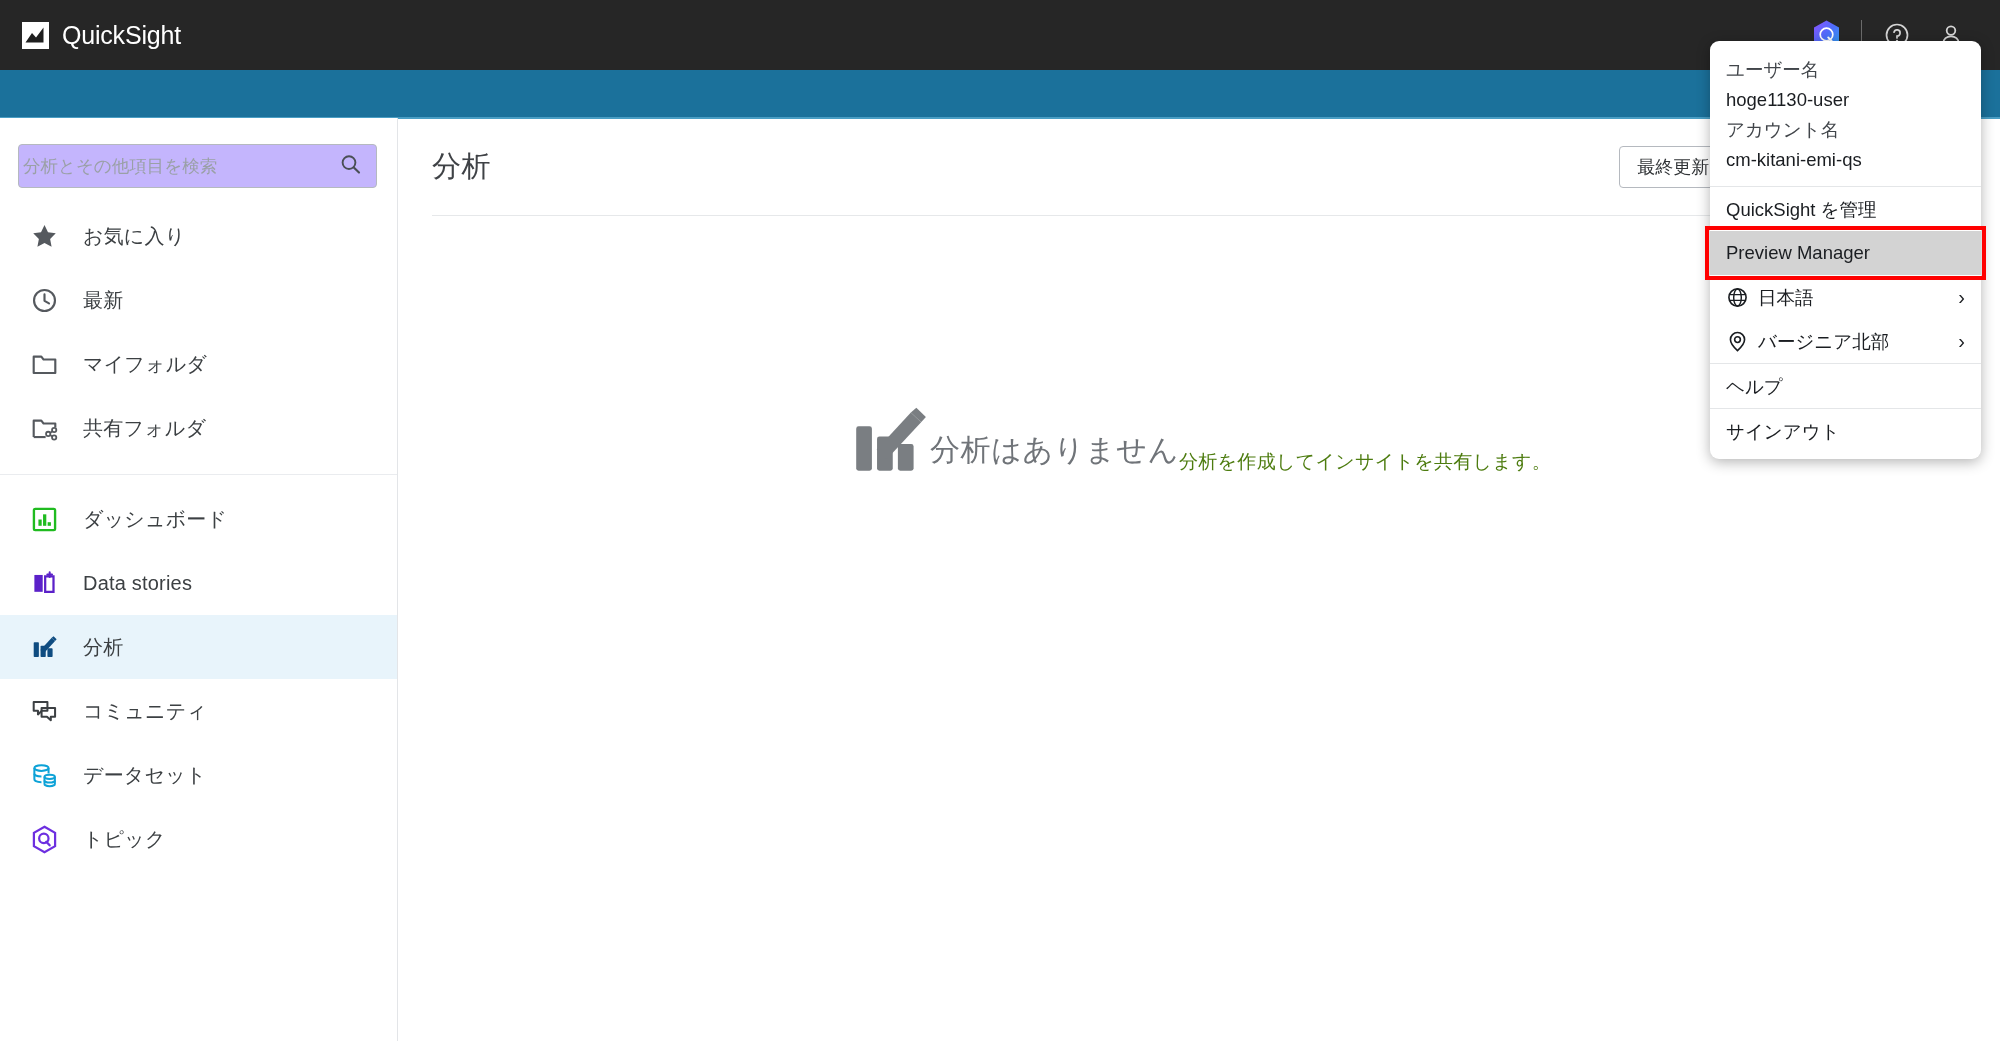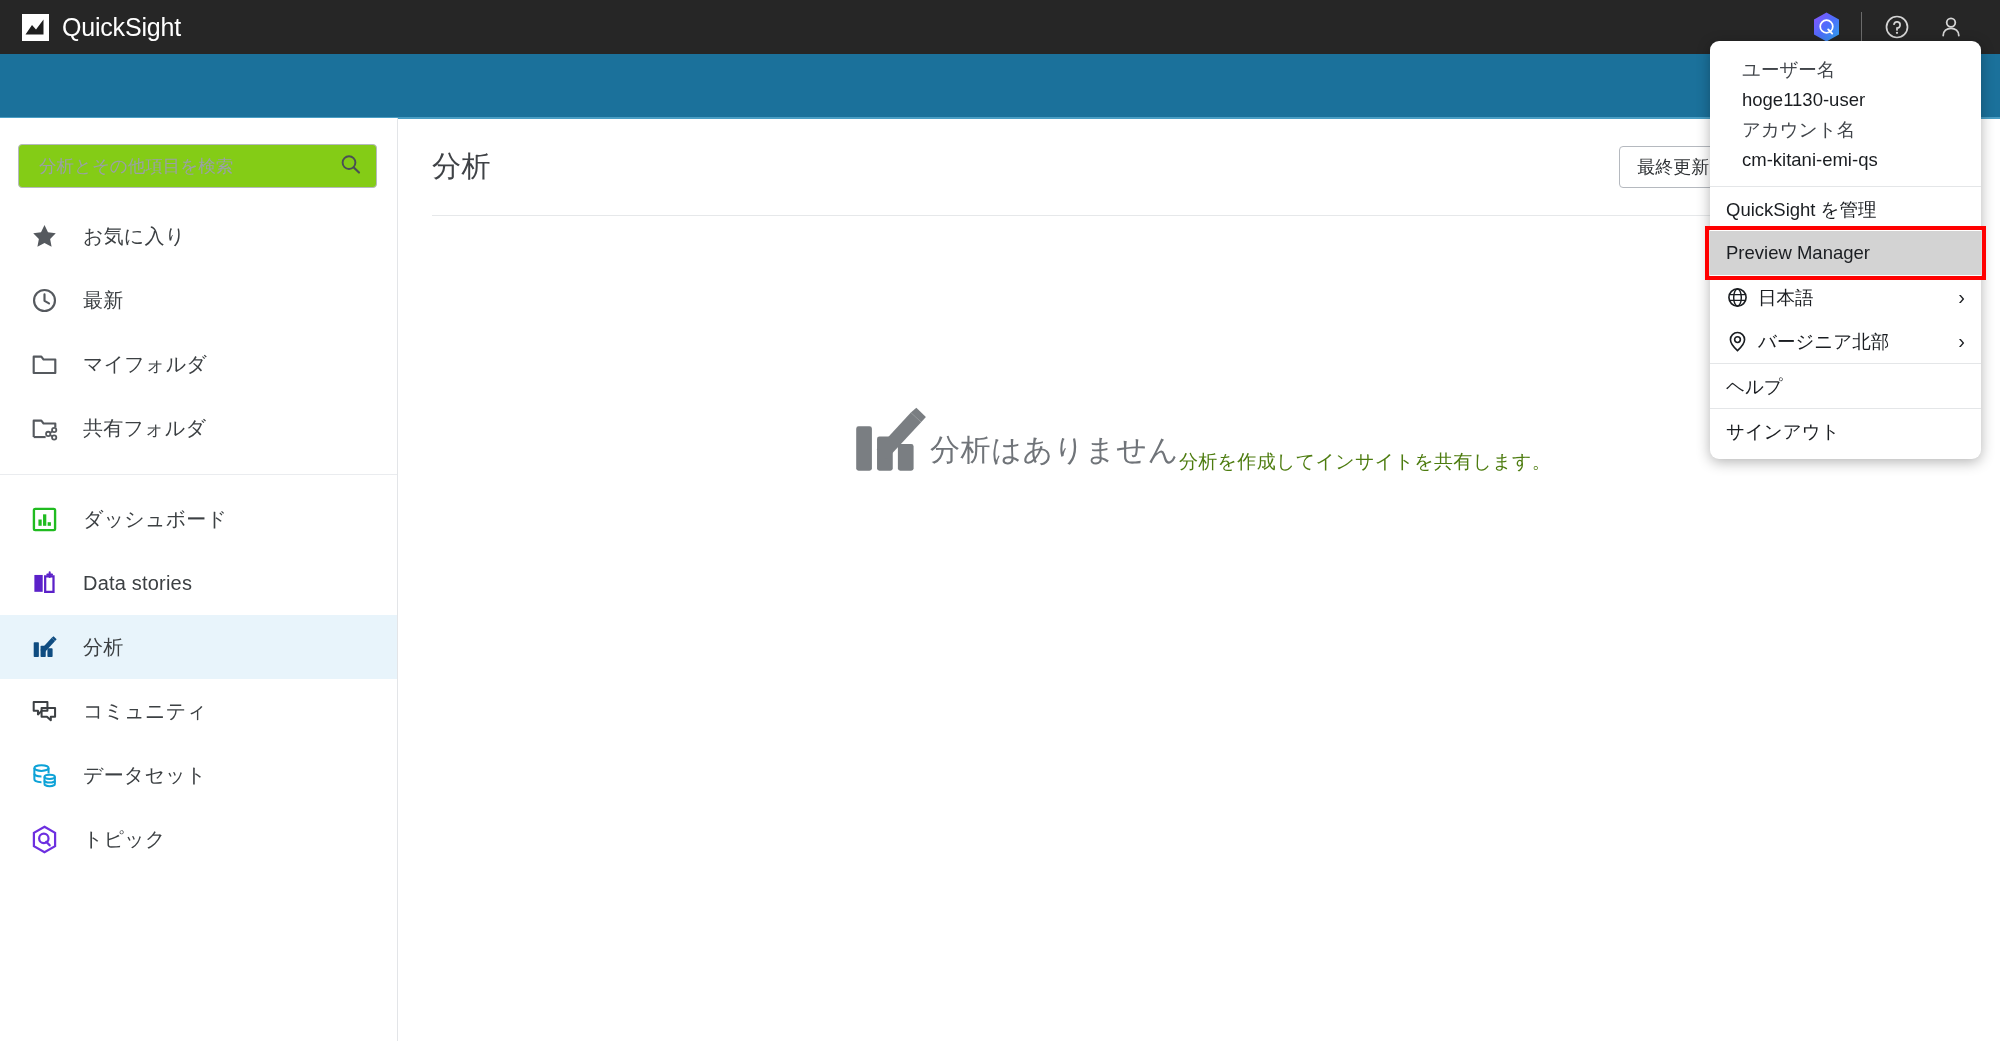--- a/index.html
+++ b/index.html
@@ -15,21 +15,21 @@
     overflow: hidden;
     position: relative;
     -webkit-font-smoothing: antialiased;
   }
 
   
   .topbar {
     position: absolute;
     top: 0; left: 0;
     width: 2000px;
-    height: 54px;
+    height: 70px;
     background: #232f3e;
     background: #262626;
     display: flex;
     align-items: center;
     box-sizing: border-box;
     padding: 0 22px 0 22px;
     z-index: 30;
   }
   .brand {
     display: flex;
@@ -104,23 +104,23 @@
     box-sizing: border-box;
     z-index: 10;
   }
   .search-wrap {
     margin: 26px 20px 0 18px;
     height: 44px;
     border: 1px solid #b5b9bf;
     border-radius: 4px;
     display: flex;
     align-items: center;
-    padding: 0 14px 0 20px;
-    box-sizing: border-box;
-    background: #84cc16;
+    padding: 0 14px 0 4px;
+    box-sizing: border-box;
+    background: #c4b5fd;
   }
   .search-input {
     border: none;
     outline: none;
     flex: 1;
     font-size: 17.5px;
     font-family: inherit;
     color: #16191f;
     background: transparent;
     padding: 0;
@@ -256,21 +256,21 @@
     width: 271px;
     background: #ffffff;
     border-radius: 9px;
     box-shadow: 0 3px 14px rgba(0,0,0,0.30);
     z-index: 60;
     padding: 6px 0 0 0;
     box-sizing: border-box;
     overflow: visible;
   }
   .um-account {
-    padding: 8px 0 11px 16px;
+    padding: 8px 0 11px 0;
     border-bottom: 1px solid #e4e6e8;
   }
   .um-line {
     padding: 0 16px;
     font-size: 18.5px;
     line-height: 30px;
     color: #1a1d21;
     white-space: nowrap;
   }
   .um-line.muted { color: #41454a; }

